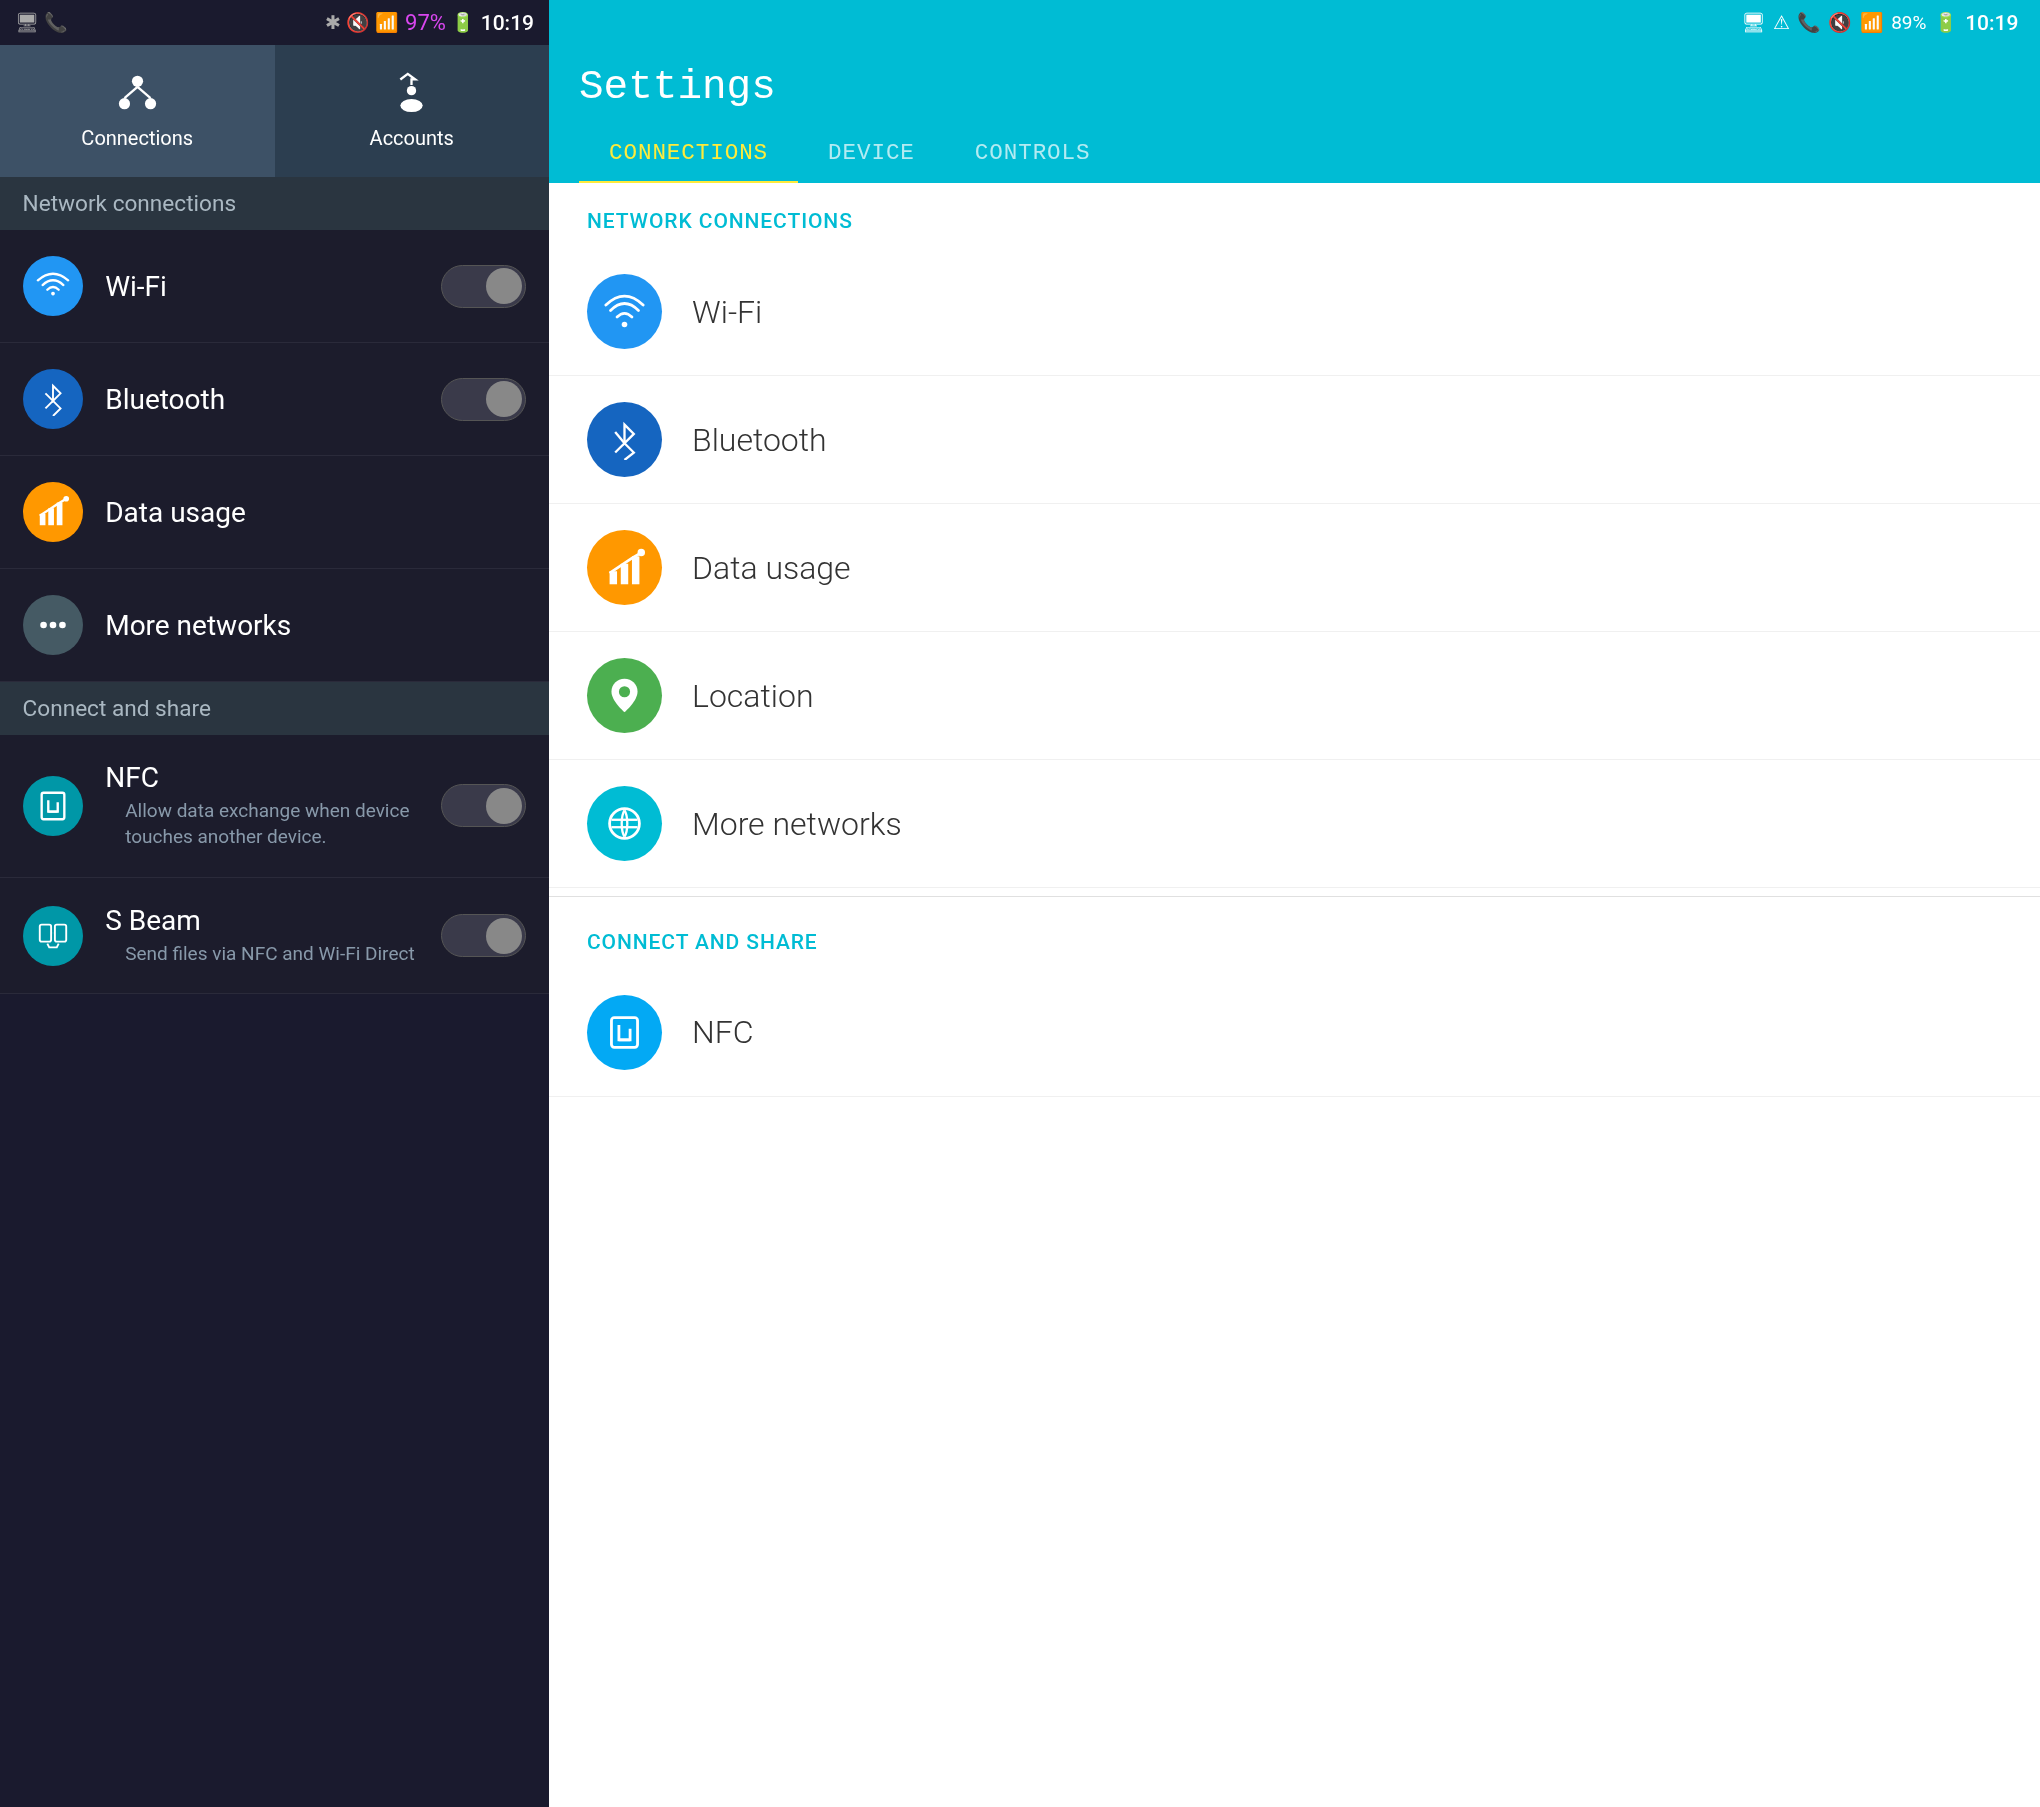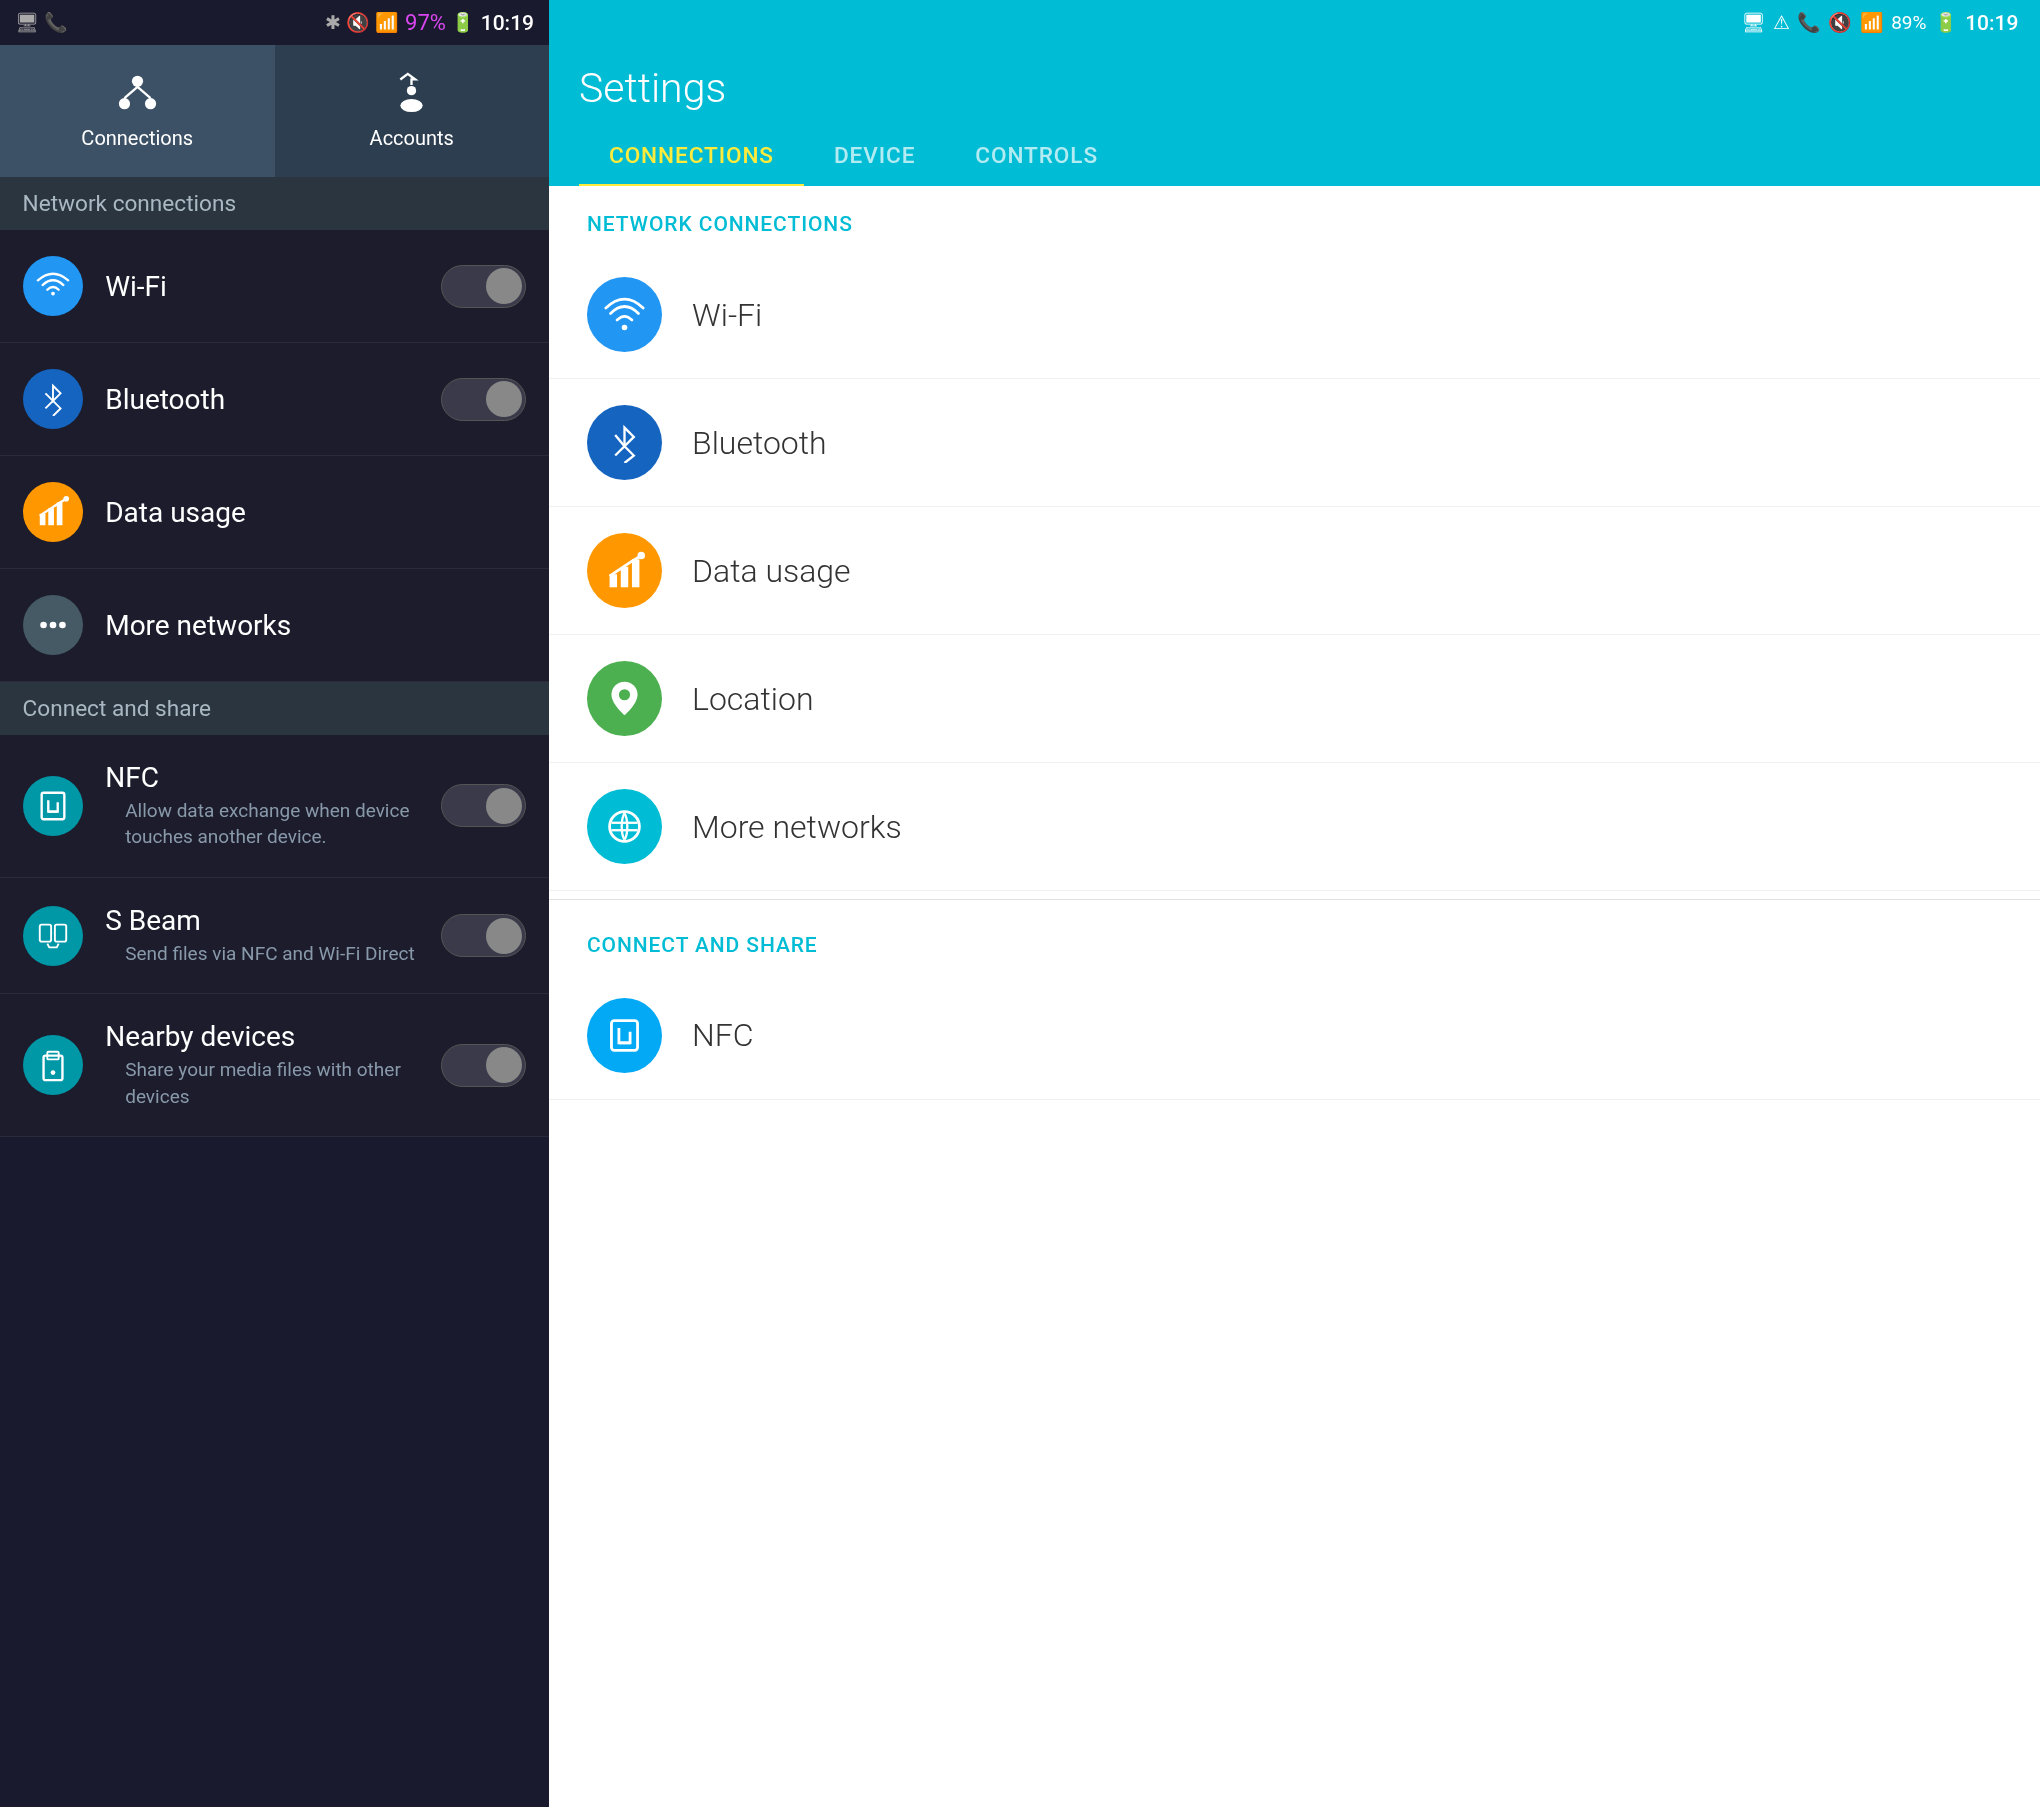--- a/index.html
+++ b/index.html
@@ -163,20 +163,21 @@
       align-items: center;
       gap: 7.5px;
       color: white;
       font-size: 21px;
     }
 
     
     .app-header {
       background: #00bcd4;
       padding: 19px 30px 0;
+      font-family: Liberation Mono, monospace;
     }
     .app-title {
       color: white;
       font-size: 41px;
       font-weight: 300;
       margin-bottom: 15px;
     }
 
     
     .tab-bar {
@@ -392,36 +393,20 @@
     </div>
     <div class="item-text">
       <div class="item-title">S Beam</div>
       <div class="item-subtitle">Send files via NFC and Wi-Fi Direct</div>
     </div>
     <div class="toggle-switch">
       <div class="toggle-knob"></div>
     </div>
   </div>
 
-  <div class="list-item">
-    <div class="item-icon-circle" style="background:#0097a7;">
-      <svg width="34" height="34" viewBox="0 0 36 36" fill="white">
-        <rect x="8" y="8" width="20" height="26" rx="2" fill="none" stroke="white" stroke-width="2.5"></rect>
-        <rect x="12" y="4" width="12" height="8" rx="1" fill="none" stroke="white" stroke-width="2"></rect>
-        <circle cx="18" cy="26" r="2.5" fill="white"></circle>
-      </svg>
-    </div>
-    <div class="item-text">
-      <div class="item-title">Nearby devices</div>
-      <div class="item-subtitle">Share your media files with other devices</div>
-    </div>
-    <div class="toggle-switch">
-      <div class="toggle-knob"></div>
-    </div>
-  </div>
 </div>
 
 <div class="right-panel">
 
   <div class="status-bar-right">
     <div class="icons-right">
       <span style="font-size:19px;">🖥</span>
       <span style="font-size:19px;">⚠</span>
       <span style="font-size:19px;">📞</span>
       <span style="font-size:19px;">🔇</span>

